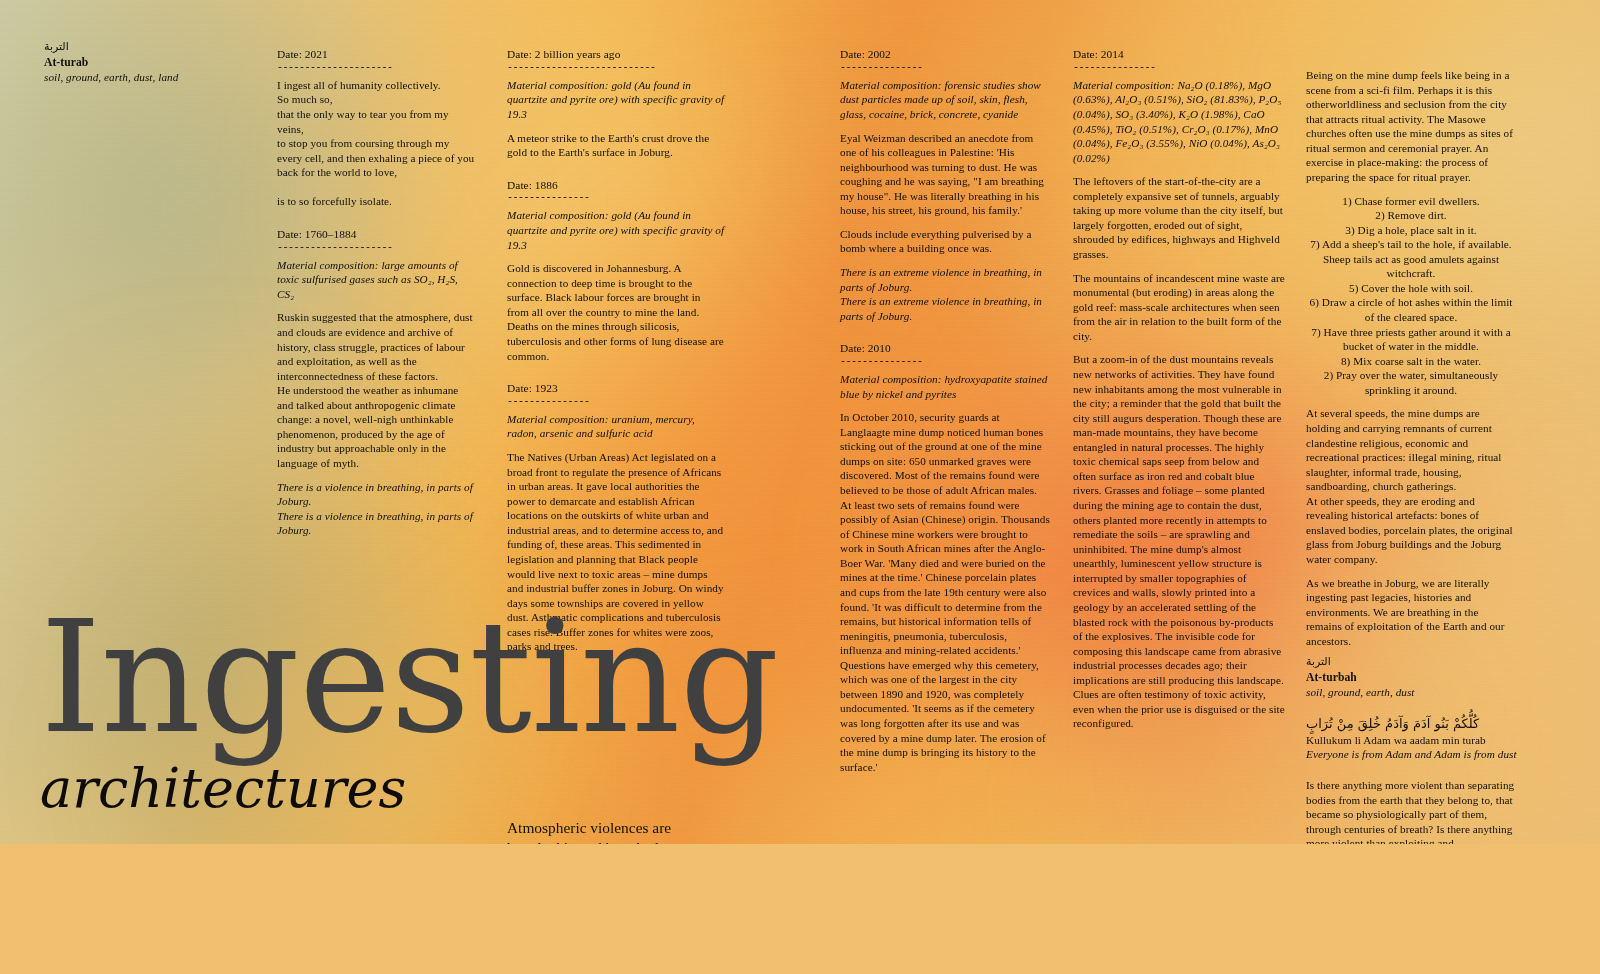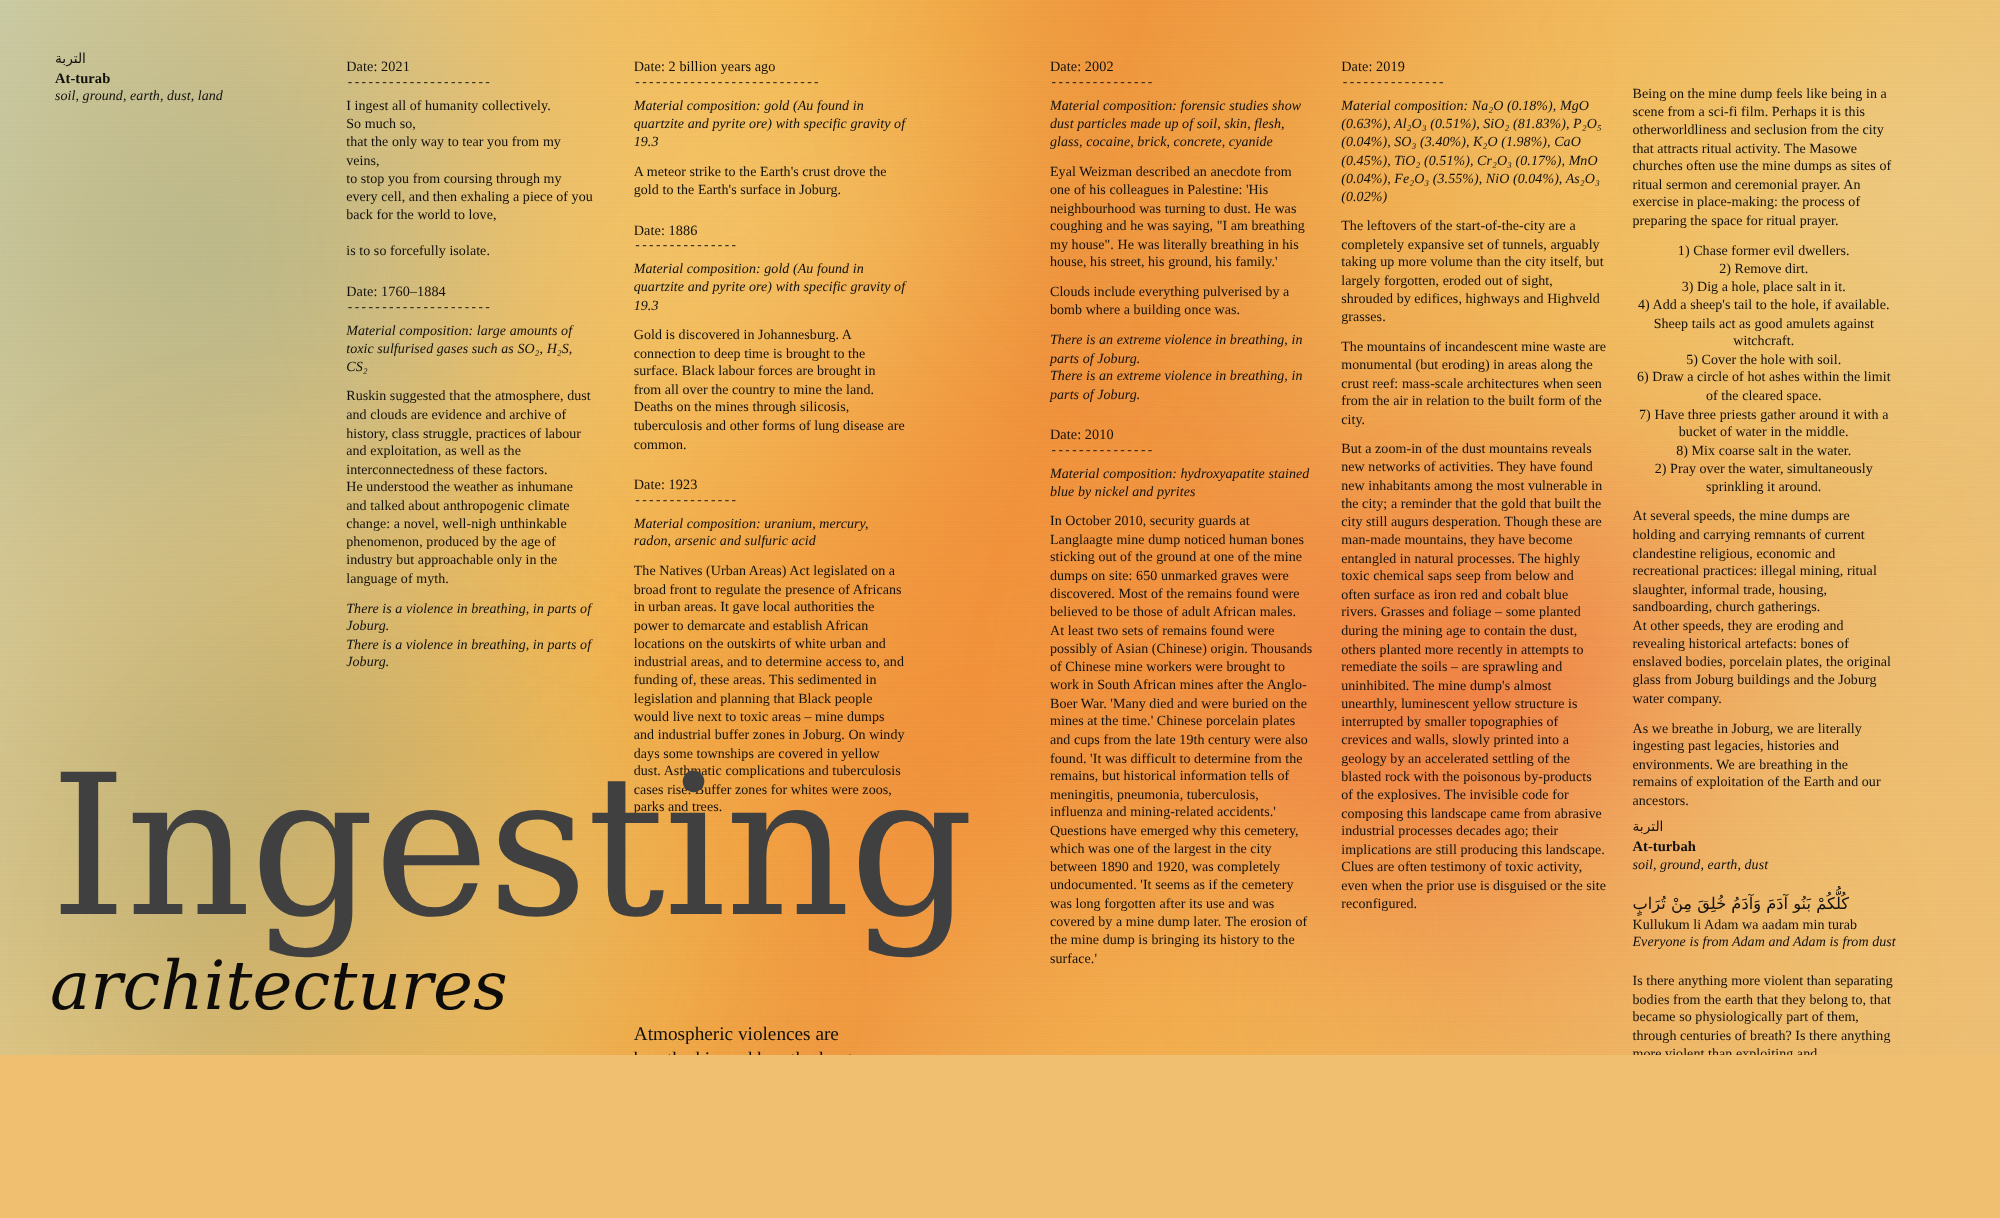--- a/index.html
+++ b/index.html
@@ -221,38 +221,38 @@
       <div class="date">Date: 2010</div>
       <div class="rule">---------------</div>
       <p>
         <span class="lbl">Material composition:</span>
         <span class="ital">hydroxyapatite stained blue by nickel and pyrites</span>
       </p>
       <p>In October 2010, security guards at Langlaagte mine dump noticed human bones sticking out of the ground at one of the mine dumps on site: 650 unmarked graves were discovered. Most of the remains found were believed to be those of adult African males. At least two sets of remains found were possibly of Asian (Chinese) origin. Thousands of Chinese mine workers were brought to work in South African mines after the Anglo-Boer War. 'Many died and were buried on the mines at the time.' Chinese porcelain plates and cups from the late 19th century were also found. 'It was difficult to determine from the remains, but historical information tells of meningitis, pneumonia, tuberculosis, influenza and mining-related accidents.' Questions have emerged why this cemetery, which was one of the largest in the city between 1890 and 1920, was completely undocumented. 'It seems as if the cemetery was long forgotten after its use and was covered by a mine dump later. The erosion of the mine dump is bringing its history to the surface.'</p>
     </div>
 
     <div class="col c5">
-      <div class="date">Date: 2019</div>
+      <div class="date">Date: 2014</div>
       <div class="rule">---------------</div>
       <p>
         <span class="lbl">Material composition:</span>
         <span class="ital">Na₂O (0.18%), MgO (0.63%), Al₂O₃ (0.51%), SiO₂ (81.83%), P₂O₅ (0.04%), SO₃ (3.40%), K₂O (1.98%), CaO (0.45%), TiO₂ (0.51%), Cr₂O₃ (0.17%), MnO (0.04%), Fe₂O₃ (3.55%), NiO (0.04%), As₂O₃ (0.02%)</span>
       </p>
       <p>The leftovers of the start-of-the-city are a completely expansive set of tunnels, arguably taking up more volume than the city itself, but largely forgotten, eroded out of sight, shrouded by edifices, highways and Highveld grasses.</p>
-      <p>The mountains of incandescent mine waste are monumental (but eroding) in areas along the crust reef: mass-scale architectures when seen from the air in relation to the built form of the city.</p>
+      <p>The mountains of incandescent mine waste are monumental (but eroding) in areas along the gold reef: mass-scale architectures when seen from the air in relation to the built form of the city.</p>
       <p>But a zoom-in of the dust mountains reveals new networks of activities. They have found new inhabitants among the most vulnerable in the city; a reminder that the gold that built the city still augurs desperation. Though these are man-made mountains, they have become entangled in natural processes. The highly toxic chemical saps seep from below and often surface as iron red and cobalt blue rivers. Grasses and foliage – some planted during the mining age to contain the dust, others planted more recently in attempts to remediate the soils – are sprawling and uninhibited. The mine dump's almost unearthly, luminescent yellow structure is interrupted by smaller topographies of crevices and walls, slowly printed into a geology by an accelerated settling of the blasted rock with the poisonous by-products of the explosives. The invisible code for composing this landscape came from abrasive industrial processes decades ago; their implications are still producing this landscape. Clues are often testimony of toxic activity, even when the prior use is disguised or the site reconfigured.</p>
     </div>
 
     <div class="col c6">
       <p>Being on the mine dump feels like being in a scene from a sci-fi film. Perhaps it is this otherworldliness and seclusion from the city that attracts ritual activity. The Masowe churches often use the mine dumps as sites of ritual sermon and ceremonial prayer. An exercise in place-making: the process of preparing the space for ritual prayer.</p>
       <ul class="list" style="margin-bottom:9px;text-align:center;">
         <li>1) Chase former evil dwellers.</li>
         <li>2) Remove dirt.</li>
         <li>3) Dig a hole, place salt in it.</li>
-        <li>4) Add a sheep's tail to the hole, if available. Sheep tails act as good amulets against witchcraft.</li>
+        <li>7) Add a sheep's tail to the hole, if available. Sheep tails act as good amulets against witchcraft.</li>
         <li>5) Cover the hole with soil.</li>
         <li>6) Draw a circle of hot ashes within the limit of the cleared space.</li>
         <li>7) Have three priests gather around it with a bucket of water in the middle.</li>
         <li>8) Mix coarse salt in the water.</li>
         <li>2) Pray over the water, simultaneously sprinkling it around.</li>
       </ul>
       <p style="white-space:pre-line;">At several speeds, the mine dumps are holding and carrying remnants of current clandestine religious, economic and recreational practices: illegal mining, ritual slaughter, informal trade, housing, sandboarding, church gatherings.
 At other speeds, they are eroding and revealing historical artefacts: bones of enslaved bodies, porcelain plates, the original glass from Joburg buildings and the Joburg water company.</p>
       <p>As we breathe in Joburg, we are literally ingesting past legacies, histories and environments. We are breathing in the remains of exploitation of the Earth and our ancestors.</p>
     </div>

